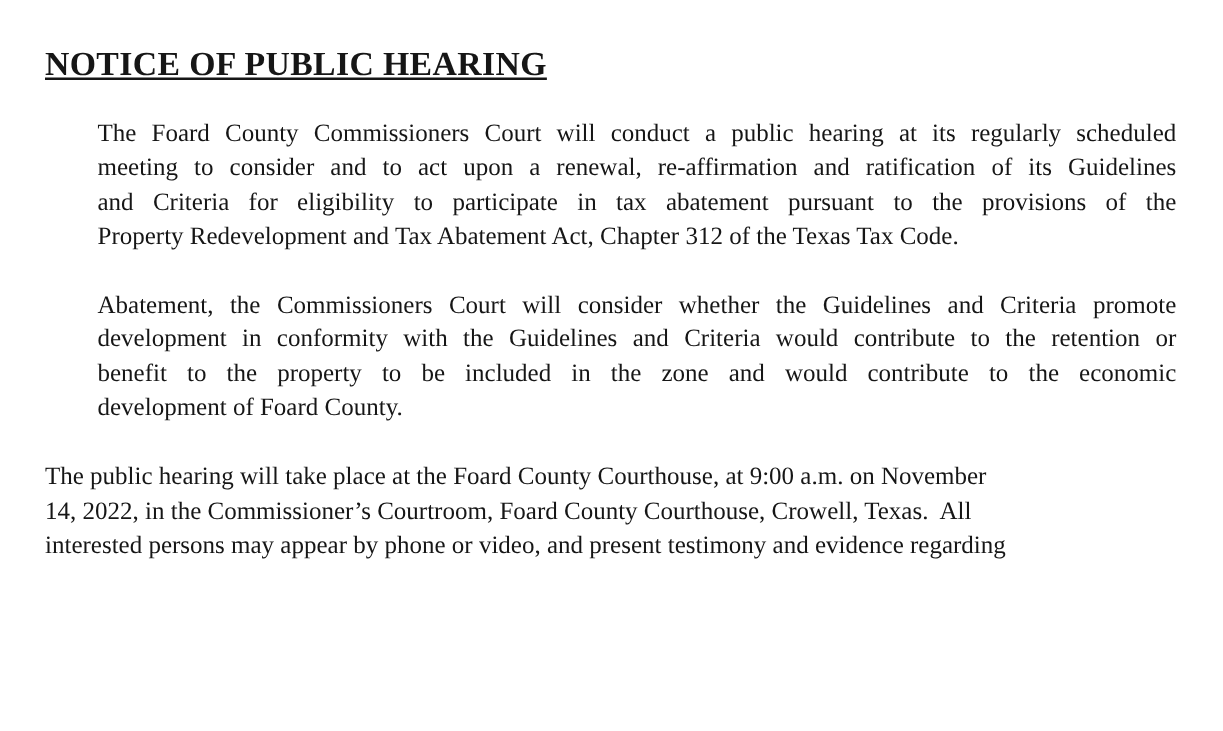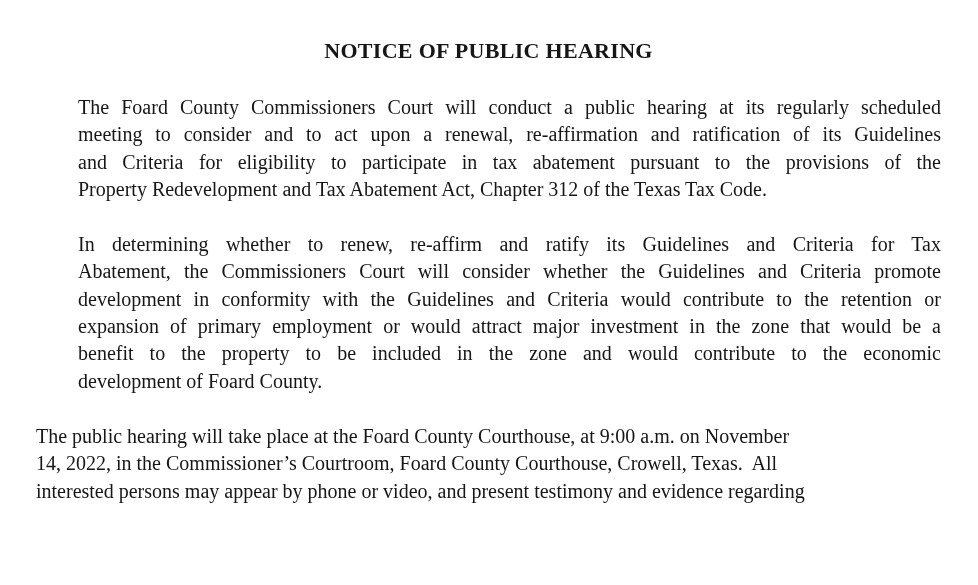--- a/index.html
+++ b/index.html
@@ -15,25 +15,26 @@
     width: 978px;
     height: 585px;
     padding: 38px 37px 0 36px;
     background: #ffffff;
     font-family: "Liberation Serif", "DejaVu Serif", serif;
     color: #161616;
     -webkit-font-smoothing: antialiased;
   }
   .title {
     margin: 0 0 30px 0;
-    text-align: center;
-    font-size: 22px;
+    text-align: left;
+    font-size: 27px;
     font-weight: bold;
     letter-spacing: 0.3px;
     line-height: 26px;
+    text-decoration: underline;
   }
   .para {
     margin: 0 0 28px 0;
     font-size: 20px;
     line-height: 27.3px;
   }
   .para:last-child { margin-bottom: 17px; }
   .para.justify .line {
     text-align: justify;
     text-align-last: justify;
@@ -54,24 +55,22 @@
 
   <div>
     <div class="para justify">
         <div class="line">The Foard County Commissioners Court will conduct a public hearing at its regularly scheduled</div>
         <div class="line">meeting to consider and to act upon a renewal, re-affirmation and ratification of its Guidelines</div>
         <div class="line">and Criteria for eligibility to participate in tax abatement pursuant to the provisions of the</div>
         <div class="line">Property Redevelopment and Tax Abatement Act, Chapter 312 of the Texas Tax Code.</div>
       </div>
 
     <div class="para justify">
-        <div class="line">In determining whether to renew, re-affirm and ratify its Guidelines and Criteria for Tax</div>
         <div class="line">Abatement, the Commissioners Court will consider whether the Guidelines and Criteria promote</div>
         <div class="line">development in conformity with the Guidelines and Criteria would contribute to the retention or</div>
-        <div class="line">expansion of primary employment or would attract major investment in the zone that would be a</div>
         <div class="line">benefit to the property to be included in the zone and would contribute to the economic</div>
         <div class="line">development of Foard County.</div>
       </div>
 
     <div class="para left">
         <div class="line">The public hearing will take place at the Foard County Courthouse, at 9:00 a.m. on November</div>
         <div class="line">14, 2022, in the Commissioner’s Courtroom, Foard County Courthouse, Crowell, Texas.&nbsp; All</div>
         <div class="line">interested persons may appear by phone or video, and present testimony and evidence regarding</div>
       </div>
   </div>

